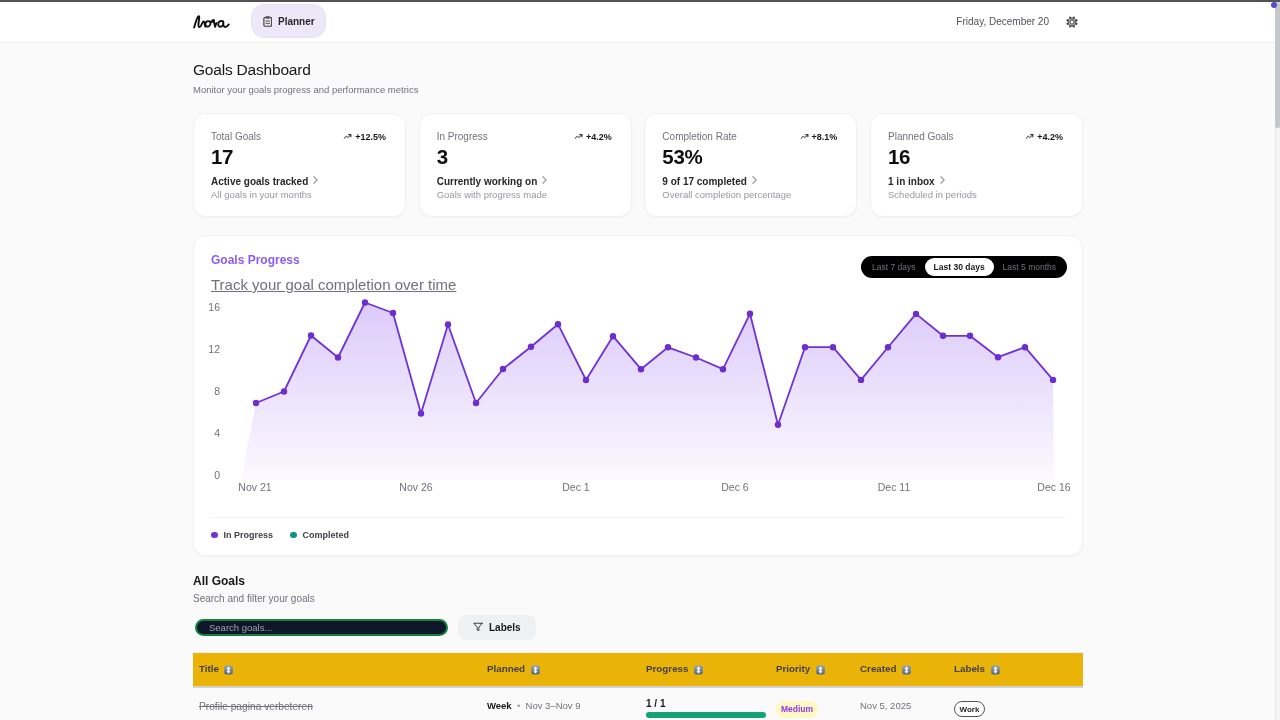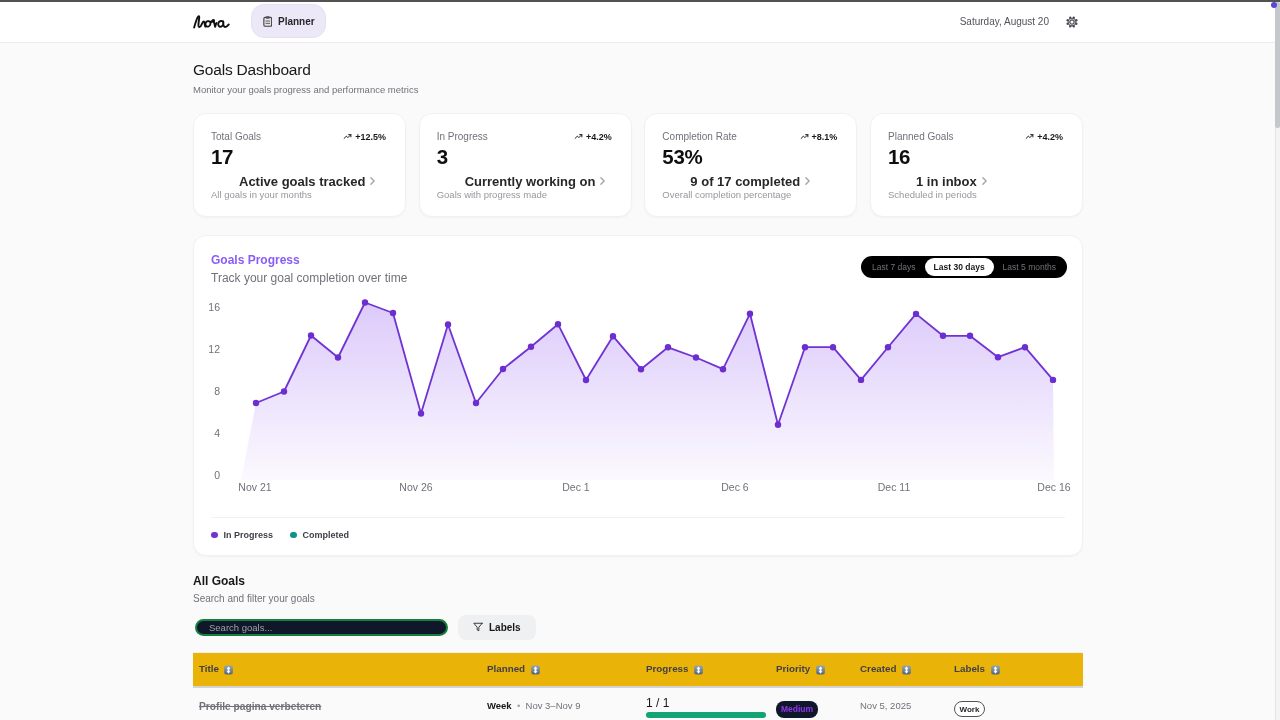--- a/index.html
+++ b/index.html
@@ -15,48 +15,48 @@
   .date { font-size:10px; color:#52525b; }
   main { width:890px; margin-left:193px; }
   h1 { margin-top:18px; font-size:15.5px; font-weight:normal; letter-spacing:-0.2px; color:#18181b; line-height:18px; }
   .sub { margin-top:5px; font-size:9.5px; color:#71717a; line-height:11px; }
   .cards { margin-top:18px; display:grid; grid-template-columns:repeat(4,1fr); gap:12.7px; }
   .card { background:#fff; border:1px solid #f1f1f3; border-radius:13px; padding:17px 17px 15px 17px; box-shadow:0 1px 2px rgba(0,0,0,0.04); height:104px; }
   .ctop { display:flex; justify-content:space-between; align-items:center; }
   .ctitle { font-size:10px; color:#71717a; line-height:11.5px; }
   .trend { display:flex; align-items:center; gap:3px; font-size:9px; font-weight:bold; color:#18181b; margin-right:2px; }
   .num { margin-top:2px; font-size:20.5px; font-weight:bold; color:#0f0f11; letter-spacing:-0.3px; line-height:23px; }
-  .bline { margin-top:8px; display:flex; align-items:center; gap:5px; font-size:13px; font-weight:bold; color:#27272a; line-height:11px;margin-left:28px; }
+  .bline { margin-top:8px; display:flex; align-items:flex-start; gap:5px; font-size:10px; font-weight:bold; color:#27272a; line-height:11px; }
   .desc { margin-top:2px; font-size:9.5px; color:#97979e; line-height:11px; }
   .chartcard { position:relative; margin-top:18px; background:#fff; border:1px solid #f1f1f3; border-radius:13px; height:321px; box-shadow:0 1px 2px rgba(0,0,0,0.04); }
   .chead { display:flex; justify-content:space-between; align-items:flex-start; padding:17px 15px 0 17px; }
   .chead h2 { font-size:12px; font-weight:bold; color:#8b5cf6; line-height:14px; }
-  .chead .csub { margin-top:6px; font-size:12px; color:#71717a; line-height:11px; }
+  .chead .csub { margin-top:12px; font-size:15px; color:#71717a; line-height:11px;text-decoration:underline; }
   .seg { margin-top:3px; background:#000000; border-radius:11px; height:22px; display:flex; align-items:center; padding:0 2px; }
   .seg div { font-size:8.5px; color:#71717a; padding:0 9px; height:18px; line-height:18px; border-radius:9px; }
   .seg div.on { background:#fff; color:#18181b; font-weight:bold; box-shadow:0 1px 2px rgba(0,0,0,0.12); }
   .chartsvg { position:absolute; left:0; top:55px; }
   .legendwrap { position:absolute; left:17px; right:17px; top:281px; border-top:1px solid #f1f1f3; padding-top:12px; display:flex; align-items:center; gap:17px; }
   .litem { display:flex; align-items:center; gap:6px; font-size:9px; font-weight:bold; color:#3f3f46; }
   .ldot { width:6.5px; height:6.5px; border-radius:50%; }
   h3 { margin-top:18px; font-size:12px; font-weight:bold; color:#18181b; line-height:14px; }
   .sub2 { margin-top:5px; font-size:10px; color:#71717a; line-height:11px; }
   .filterrow { margin-top:11px; display:flex; gap:10px; align-items:center; }
   .search { margin-left:2px; width:253px; height:17px; border:2px solid #15803d; background:#0f172a; border-radius:12.5px; display:flex; align-items:center; padding-left:12px; font-size:9.5px; color:#a1a1aa; }
   .labelsbtn { height:24.5px; padding:0 15px; background:#eff0f2; border-radius:8px; display:flex; align-items:center; gap:6px; font-size:10px; font-weight:bold; color:#18181b; }
   table { margin-top:12px; width:890px; border-collapse:collapse; }
   th { text-align:left; font-size:9.8px; font-weight:bold; color:#3f3f46; padding:10px 0 11px 6px; background:#eab308; border-top:1px solid #f0f0f2; border-bottom:2px solid #d2d2d7; }
   th .thin { display:inline-flex; align-items:center; gap:5.5px; } th .thin svg { margin-top:2px; }
   td { padding:10px 0 10px 6px; vertical-align:top; }
-  .strike { display:inline-block; position:relative; top:-1.5px; font-size:10.2px; color:#71717a; text-decoration:line-through; line-height:12px;font-weight:bold; }
+  .strike { display:inline-block; position:relative; top:-1.5px; font-size:10.2px; color:#71717a; text-decoration:line-through; line-height:12px; }
   .planned { display:inline-block; position:relative; top:-2.5px; } .planned, .planned b { font-size:9.5px; color:#71717a; line-height:12px; }
   .planned b { color:#18181b; }
-  .prog { font-size:12px; font-weight:normal; color:#18181b; line-height:11px; }
+  .prog { font-size:10px; font-weight:bold; color:#18181b; line-height:11px; }
   .bar { margin-top:3px; width:120px; height:6px; border-radius:3px; background:#13a375; }
-  .pill-med { display:inline-block; margin-top:1.5px; padding:3.5px 5px; background:#0f172a; color:#9333ea; font-size:8.5px; font-weight:bold; border-radius:8px; line-height:9.5px; }
+  .pill-med { display:inline-block; margin-top:1.5px; padding:3.5px 5px; background:#fef9c3; color:#9333ea; font-size:8.5px; font-weight:bold; border-radius:8px; line-height:9.5px; }
   .created { display:inline-block; position:relative; top:-2.5px; font-size:9.5px; color:#71717a; line-height:12px; }
   .pill-work { display:inline-block; margin-top:3px; padding:2.5px 4.5px; border:1px solid #52525b; border-radius:8px; font-size:8px; font-weight:bold; color:#27272a; background:#fff; line-height:9px; }
   .sbtrack { position:absolute; right:0; top:0; width:5px; height:720px; background:#f4f4f5; border-left:1px solid #e4e4e7; z-index:55; }
   .sbthumb { position:absolute; right:0; top:2px; width:5px; height:126px; background:#c4c7cb; border-radius:2px; z-index:56; }
   .pdot { position:absolute; left:1271px; top:2px; width:6px; height:6px; border-radius:50%; background:#5a47d8; z-index:70; }
 </style>
 </head>
 <body>
 <div class="topline"></div>
 <header>
@@ -72,21 +72,21 @@
     <div class="pill-planner">
       <svg width="9.5" height="11" viewBox="0 0 20 24">
         <rect x="1.5" y="3" width="17" height="19.5" rx="3" fill="#e4e4e7" stroke="#3f3f46" stroke-width="2.4"></rect>
         <rect x="6" y="0.8" width="8" height="5" rx="1.5" fill="#52525b"></rect>
         <rect x="5" y="10" width="10" height="2" fill="#52525b"></rect>
         <rect x="5" y="15" width="10" height="2" fill="#52525b"></rect>
       </svg>
       <span>Planner</span>
     </div>
     <div class="hright">
-      <div class="date">Saturday, August 20</div>
+      <div class="date">Friday, December 20</div>
       <svg style="margin-top:2px" width="14" height="14" viewBox="0 0 24 24">
           <g fill="#4d4d56">
             <circle cx="19.39" cy="15.06" r="2.05"></circle>
             <circle cx="15.06" cy="19.39" r="2.05"></circle>
             <circle cx="8.94" cy="19.39" r="2.05"></circle>
             <circle cx="4.61" cy="15.06" r="2.05"></circle>
             <circle cx="4.61" cy="8.94" r="2.05"></circle>
             <circle cx="8.94" cy="4.61" r="2.05"></circle>
             <circle cx="15.06" cy="4.61" r="2.05"></circle>
             <circle cx="19.39" cy="8.94" r="2.05"></circle>

